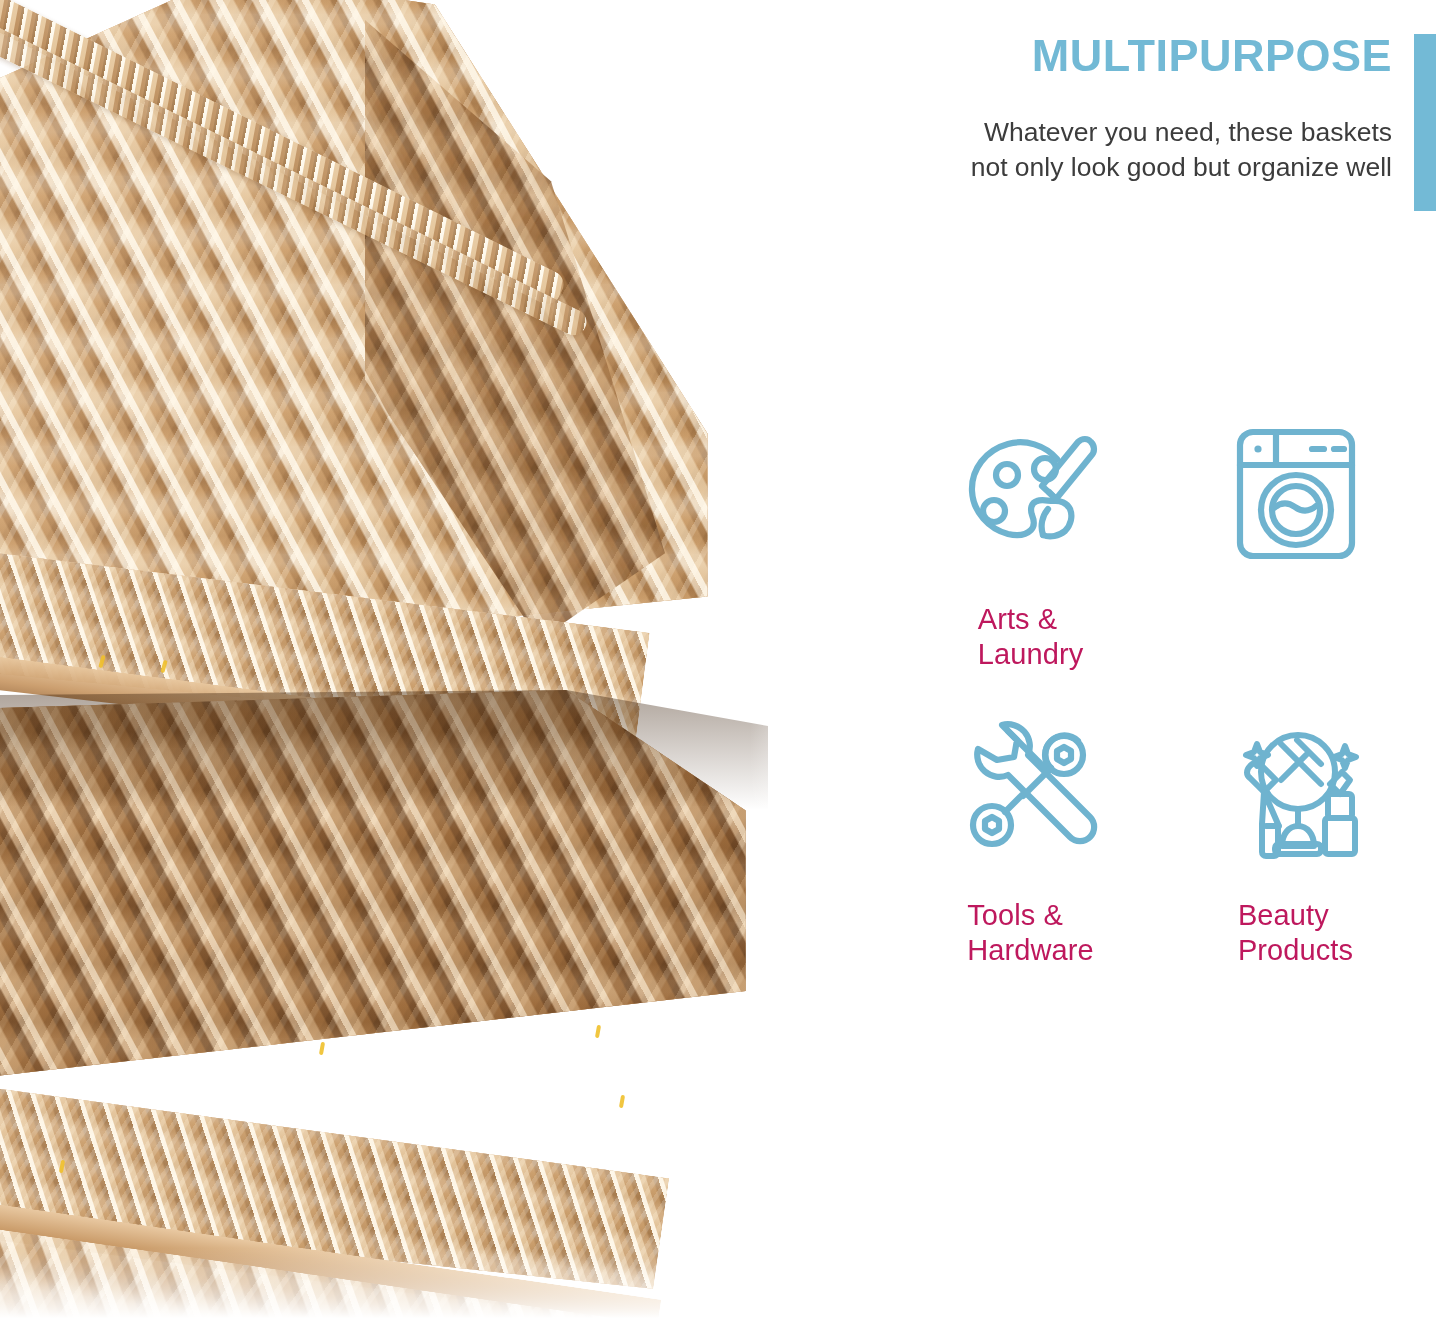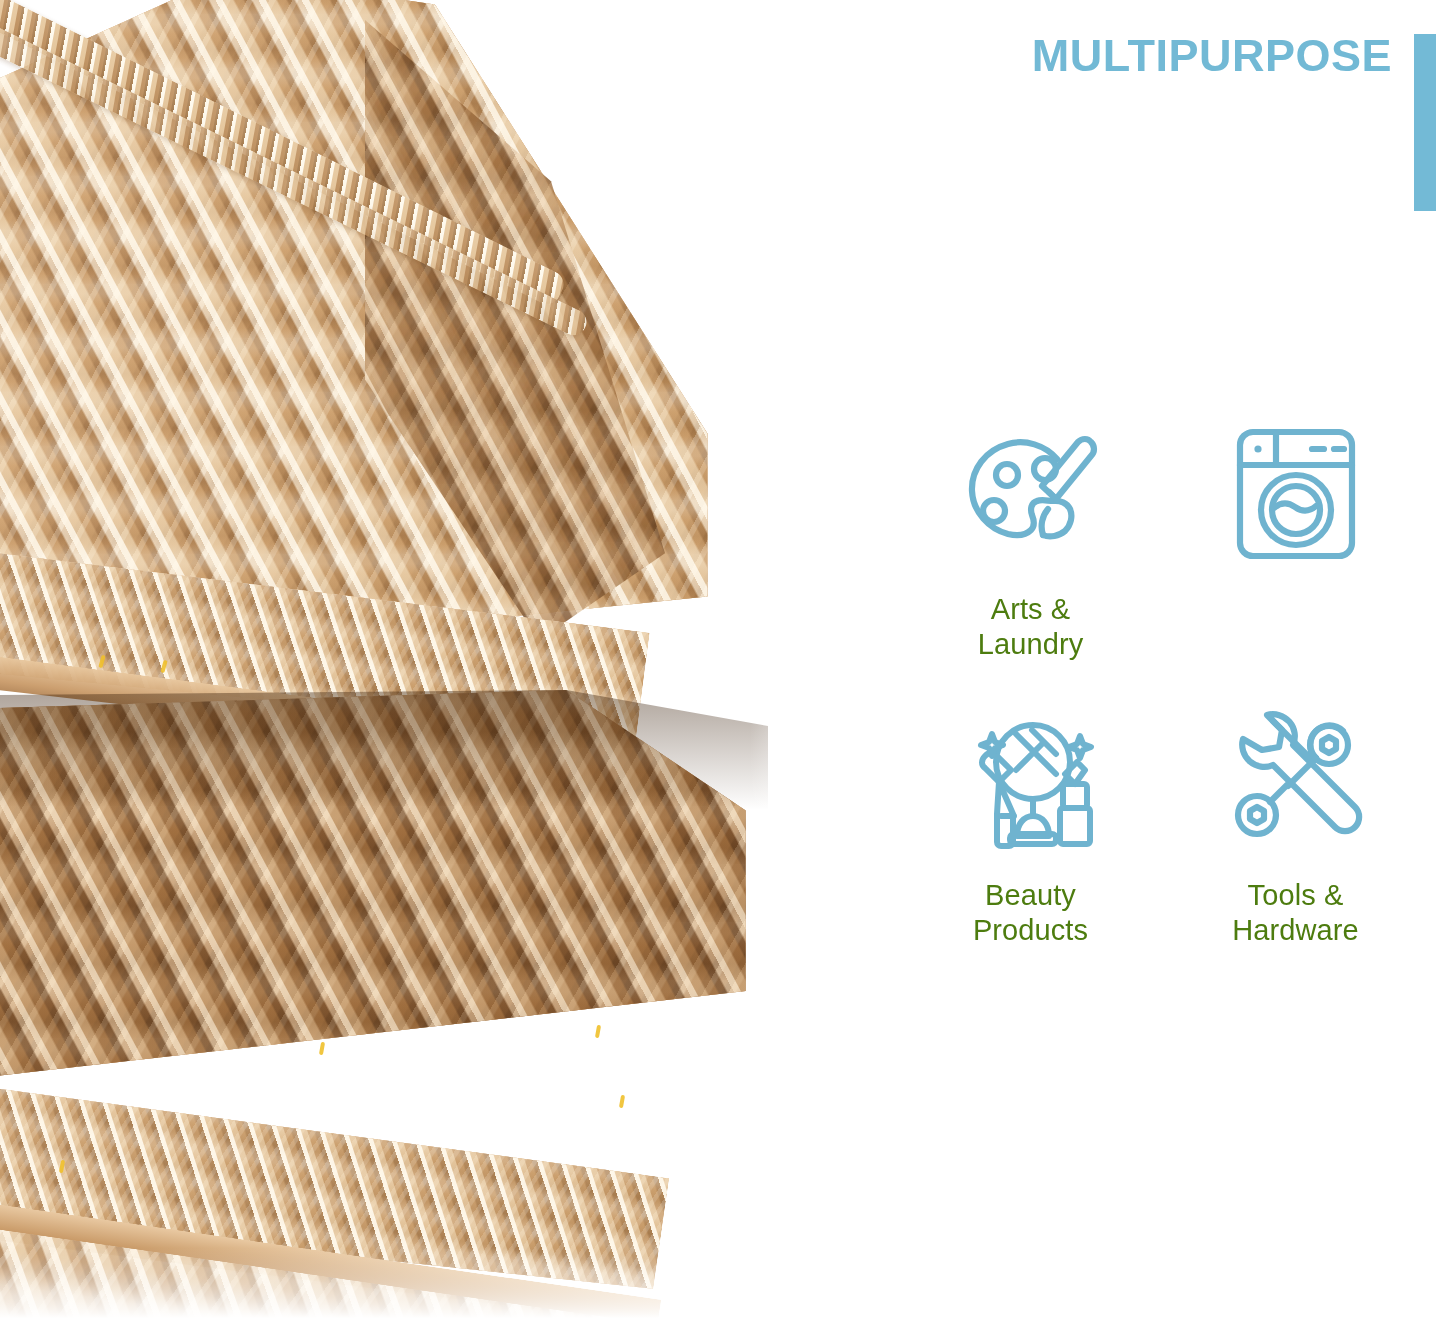--- a/index.html
+++ b/index.html
@@ -156,22 +156,22 @@
     line-height:1.05;}
   #subhead{position:absolute;right:53px;top:99px;width:480px;text-align:right;
     font-size:26.5px;font-weight:400;color:#3c3c3c;line-height:1.33;}
 
   #grid{position:absolute;left:33px;top:405px;width:520px;
     display:grid;grid-template-columns:1fr 1fr;
     column-gap:10px;row-gap:44px;}
   .cell{display:flex;flex-direction:column;align-items:center;}
   .ico{width:150px;height:145px;display:flex;align-items:center;justify-content:center;}
   .ico svg{display:block;}
-  .cap{margin-top:26px;text-align:center;font-size:29px;line-height:1.22;
-    color:#4d7c0f;font-weight:400;letter-spacing:.1px;}
+  .cap{margin-top:36px;text-align:left;font-size:29px;line-height:1.22;
+    color:#be185d;font-weight:400;letter-spacing:.1px;}
 </style>
 </head>
 <body>
 
 <div id="stage">
 
   <div id="photo">
 
     <div id="basket-top">
       <div id="bt-body" class="weave">
@@ -212,20 +212,24 @@
     <div class="fadeR"></div>
     <div class="fadeB"></div>
   </div>
 
   <div id="panel">
 
     <div id="accent-bar"></div>
 
     <div id="headline">MULTIPURPOSE</div>
 
+    <div id="subhead">
+      <div>Whatever you need, these baskets</div>
+      <div>not only look good but organize well</div>
+    </div>
 
     <div id="grid">
 
       <div class="cell">
         <div class="ico">
           <svg width="140" height="138" viewBox="0 0 140 138" fill="none" stroke="#6fb3cf" stroke-width="6.2" stroke-linecap="round" stroke-linejoin="round">
             <path d="M96 34C84 20 64 14 47 19 25 25 10 44 11 66c1 21 17 38 36 43 9 2 18 1 23-4 4-4 3-10 1-15-2-6-1-12 5-14 5-2 11 0 16 0"></path>
             <path d="M92 76c7-1 14 2 17 8 3 7 1 16-5 22-6 5-15 7-22 4"></path>
             <path d="M82 110c-3-9-1-19 5-26"></path>
             <circle cx="46" cy="50" r="11"></circle>
@@ -251,62 +255,62 @@
             <path d="M82 25h12M104 25h10"></path>
             <circle cx="66" cy="86" r="35"></circle>
             <circle cx="66" cy="86" r="24"></circle>
             <path d="M44 84c7-6 14-6 21-1 7 5 14 5 21-1"></path>
           </svg>
         </div>
       </div>
 
       <div class="cell">
         <div class="ico">
-          <svg width="142" height="142" viewBox="0 0 142 142" fill="none" stroke="#6fb3cf" stroke-width="6" stroke-linecap="round" stroke-linejoin="round">
-
-            <circle cx="73" cy="54" r="37"></circle>
-            <path d="M56 26 96 66M72 22l24 24M56 62l28-28"></path>
-            <path d="M73 91v17"></path>
-            <path d="M57 128c0-12 7-20 16-20s16 8 16 20z"></path>
-            <rect x="50" y="126" width="46" height="10" rx="4"></rect>
-
-            <path d="M25 48c-4 4-4 9 0 12l14 14 12-12-14-14c-4-4-8-4-12 0z"></path>
-            <path d="M39 74l14 32v28a4 4 0 0 1-4 4h-8a4 4 0 0 1-4-4v-28z"></path>
-            <path d="M41 108h13"></path>
-
-            <path d="M105 66l12-12 8 8-10 14z"></path>
-            <rect x="103" y="76" width="24" height="24" rx="3"></rect>
-            <rect x="100" y="100" width="30" height="36" rx="3"></rect>
-
-            <path d="M32 26l3 8 8 3-8 3-3 8-3-8-8-3 8-3z"></path>
-            <path d="M120 28l3 8 8 3-8 3-3 8-3-8-8-3 8-3z"></path>
-          </svg>
-        </div>
-        <div class="cap">
-          <div>Beauty</div>
-          <div>Products</div>
-        </div>
-      </div>
-
-      <div class="cell">
-        <div class="ico">
           <svg width="142" height="140" viewBox="0 0 142 140" fill="none" stroke="#6fb3cf" stroke-width="6.2" stroke-linecap="round" stroke-linejoin="round">
 
             <path d="M18 30a22 22 0 0 0 30 26l62 62a14 14 0 0 0 20-20L68 36a22 22 0 0 0-26-30l15 15-3 17-17 3z"></path>
 
             <path d="M118 22a19 19 0 1 0-27 27l-3 3-40-40"></path>
             <circle cx="104" cy="36" r="19"></circle>
             <path d="M104 28l7 4v8l-7 4-7-4v-8z"></path>
             <path d="M91 49 63 77"></path>
             <circle cx="32" cy="106" r="19"></circle>
             <path d="M32 98l7 4v8l-7 4-7-4v-8z"></path>
             <path d="M45 93 62 76"></path>
           </svg>
         </div>
         <div class="cap">
           <div>Tools &amp;</div>
           <div>Hardware</div>
         </div>
       </div>
 
+      <div class="cell">
+        <div class="ico">
+          <svg width="142" height="142" viewBox="0 0 142 142" fill="none" stroke="#6fb3cf" stroke-width="6" stroke-linecap="round" stroke-linejoin="round">
+
+            <circle cx="73" cy="54" r="37"></circle>
+            <path d="M56 26 96 66M72 22l24 24M56 62l28-28"></path>
+            <path d="M73 91v17"></path>
+            <path d="M57 128c0-12 7-20 16-20s16 8 16 20z"></path>
+            <rect x="50" y="126" width="46" height="10" rx="4"></rect>
+
+            <path d="M25 48c-4 4-4 9 0 12l14 14 12-12-14-14c-4-4-8-4-12 0z"></path>
+            <path d="M39 74l14 32v28a4 4 0 0 1-4 4h-8a4 4 0 0 1-4-4v-28z"></path>
+            <path d="M41 108h13"></path>
+
+            <path d="M105 66l12-12 8 8-10 14z"></path>
+            <rect x="103" y="76" width="24" height="24" rx="3"></rect>
+            <rect x="100" y="100" width="30" height="36" rx="3"></rect>
+
+            <path d="M32 26l3 8 8 3-8 3-3 8-3-8-8-3 8-3z"></path>
+            <path d="M120 28l3 8 8 3-8 3-3 8-3-8-8-3 8-3z"></path>
+          </svg>
+        </div>
+        <div class="cap">
+          <div>Beauty</div>
+          <div>Products</div>
+        </div>
+      </div>
+
     </div>
   </div>
 </div>
 
 </body></html>

